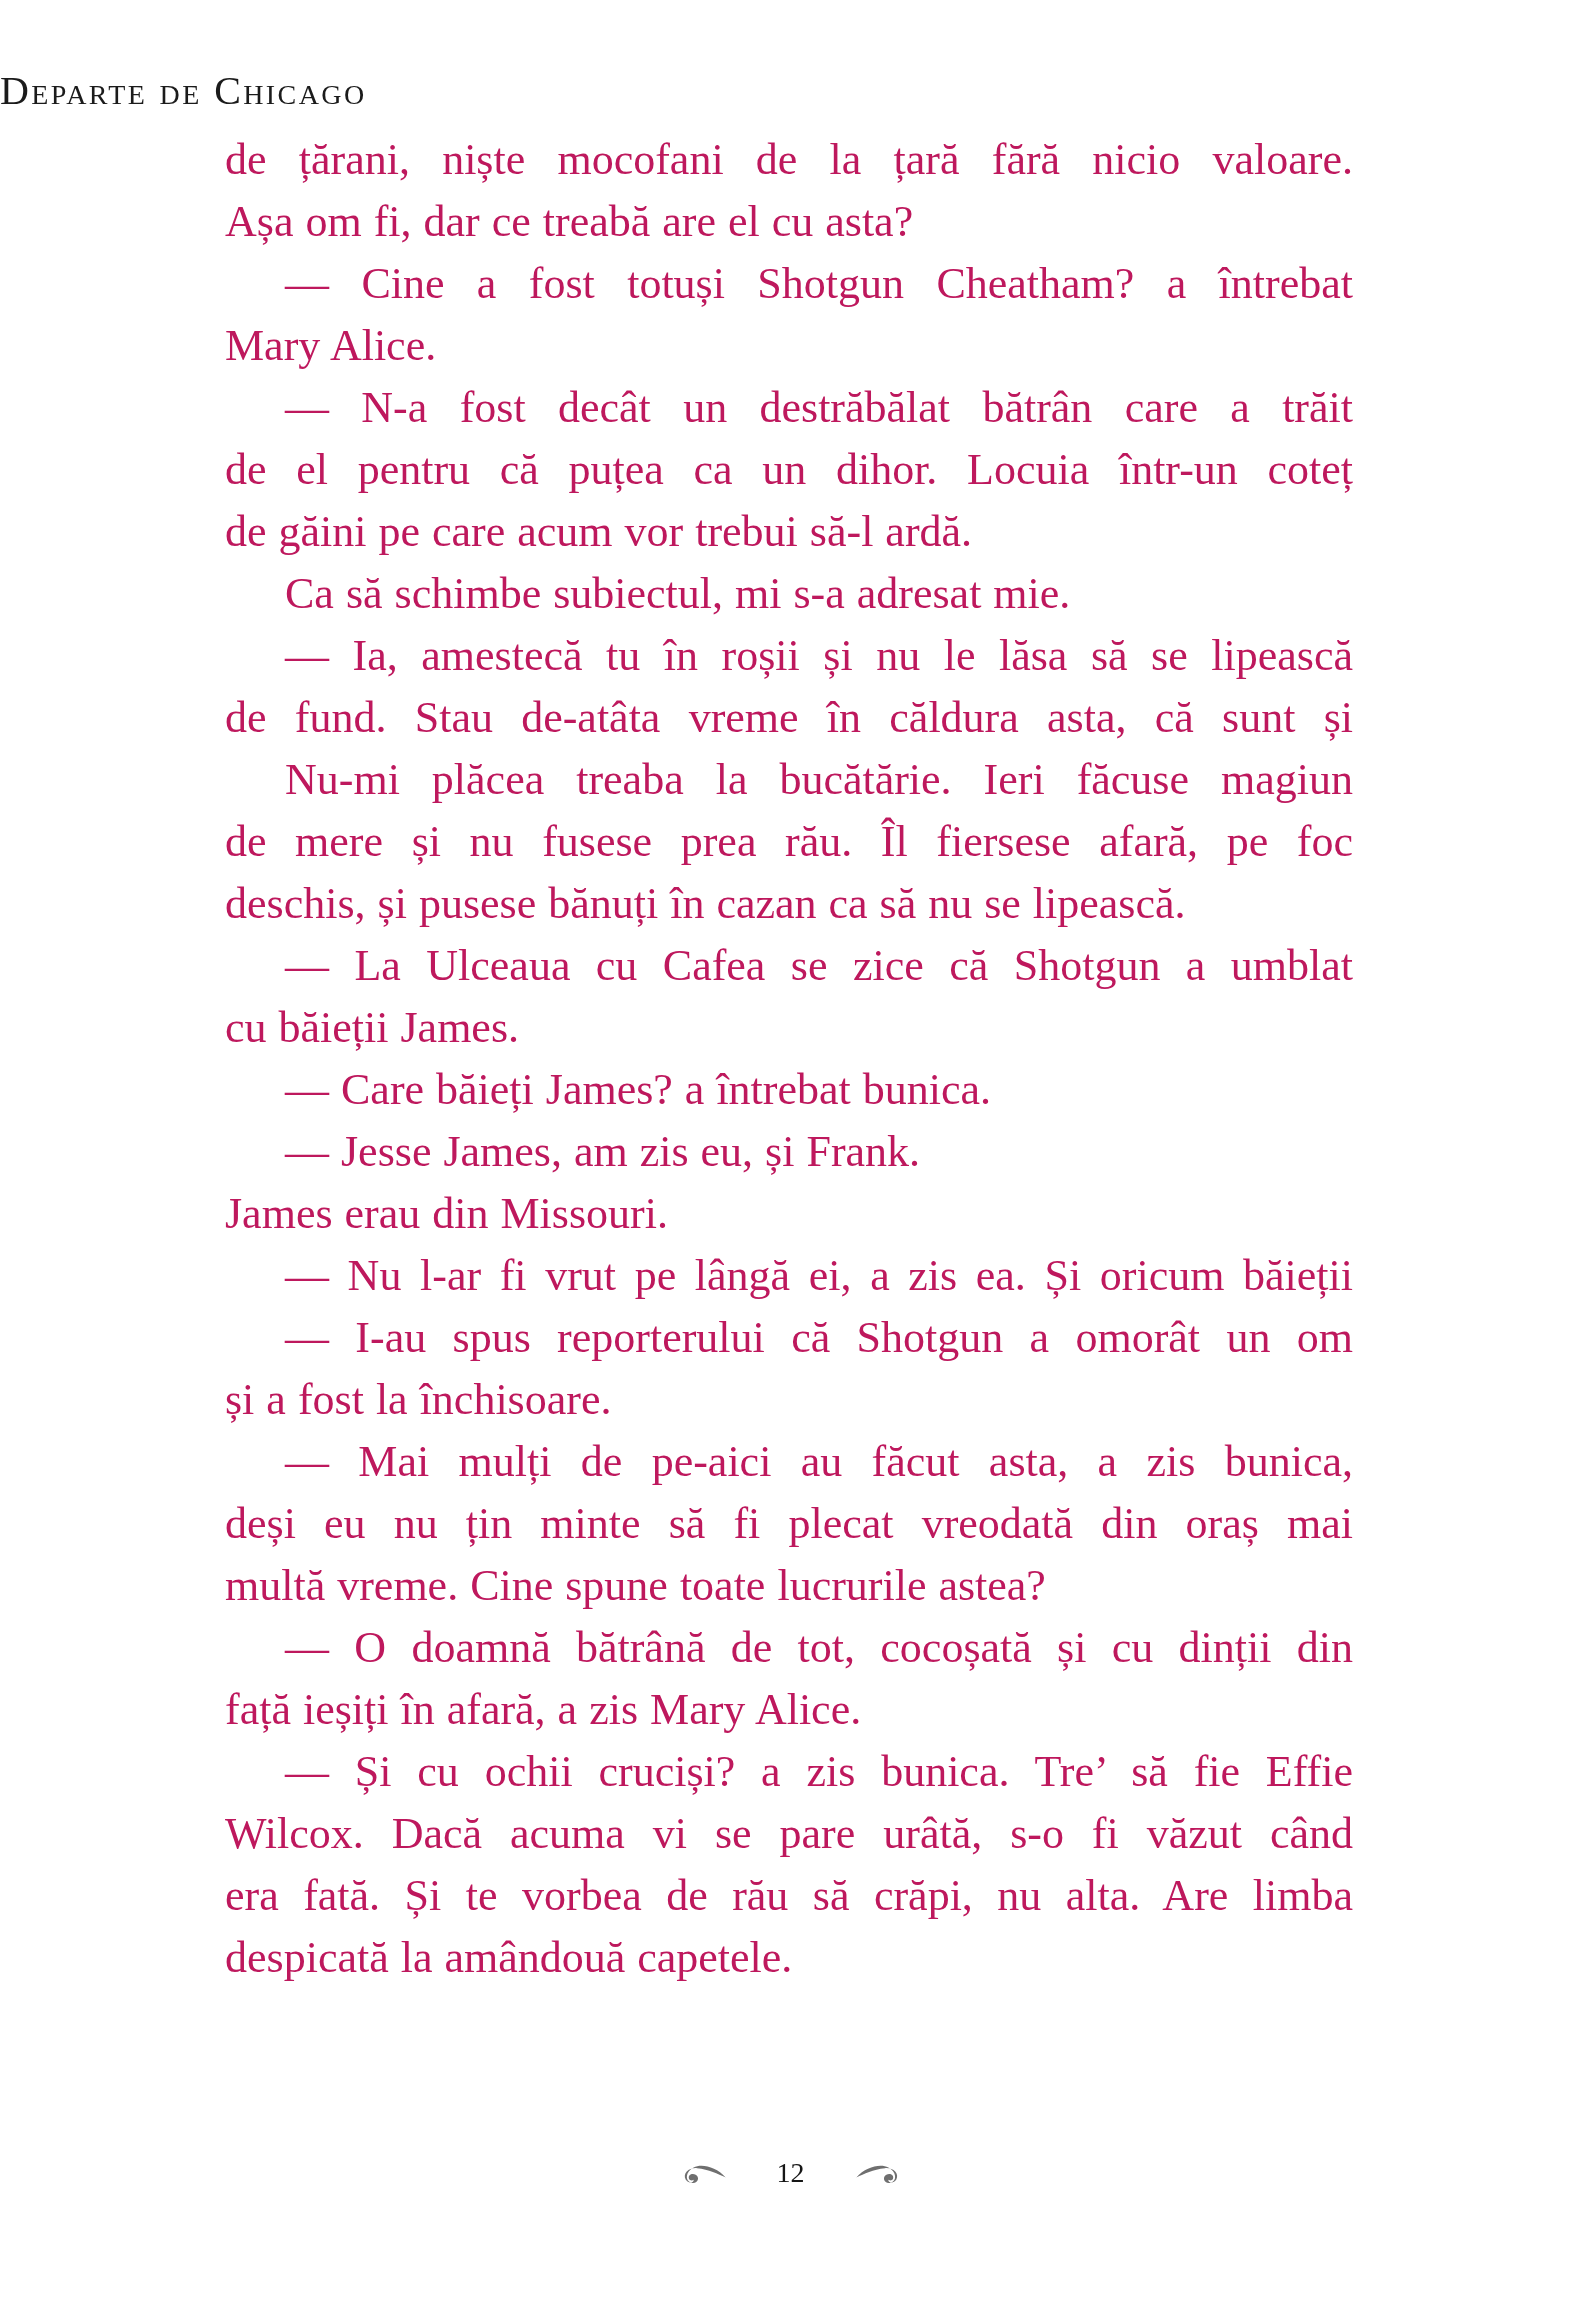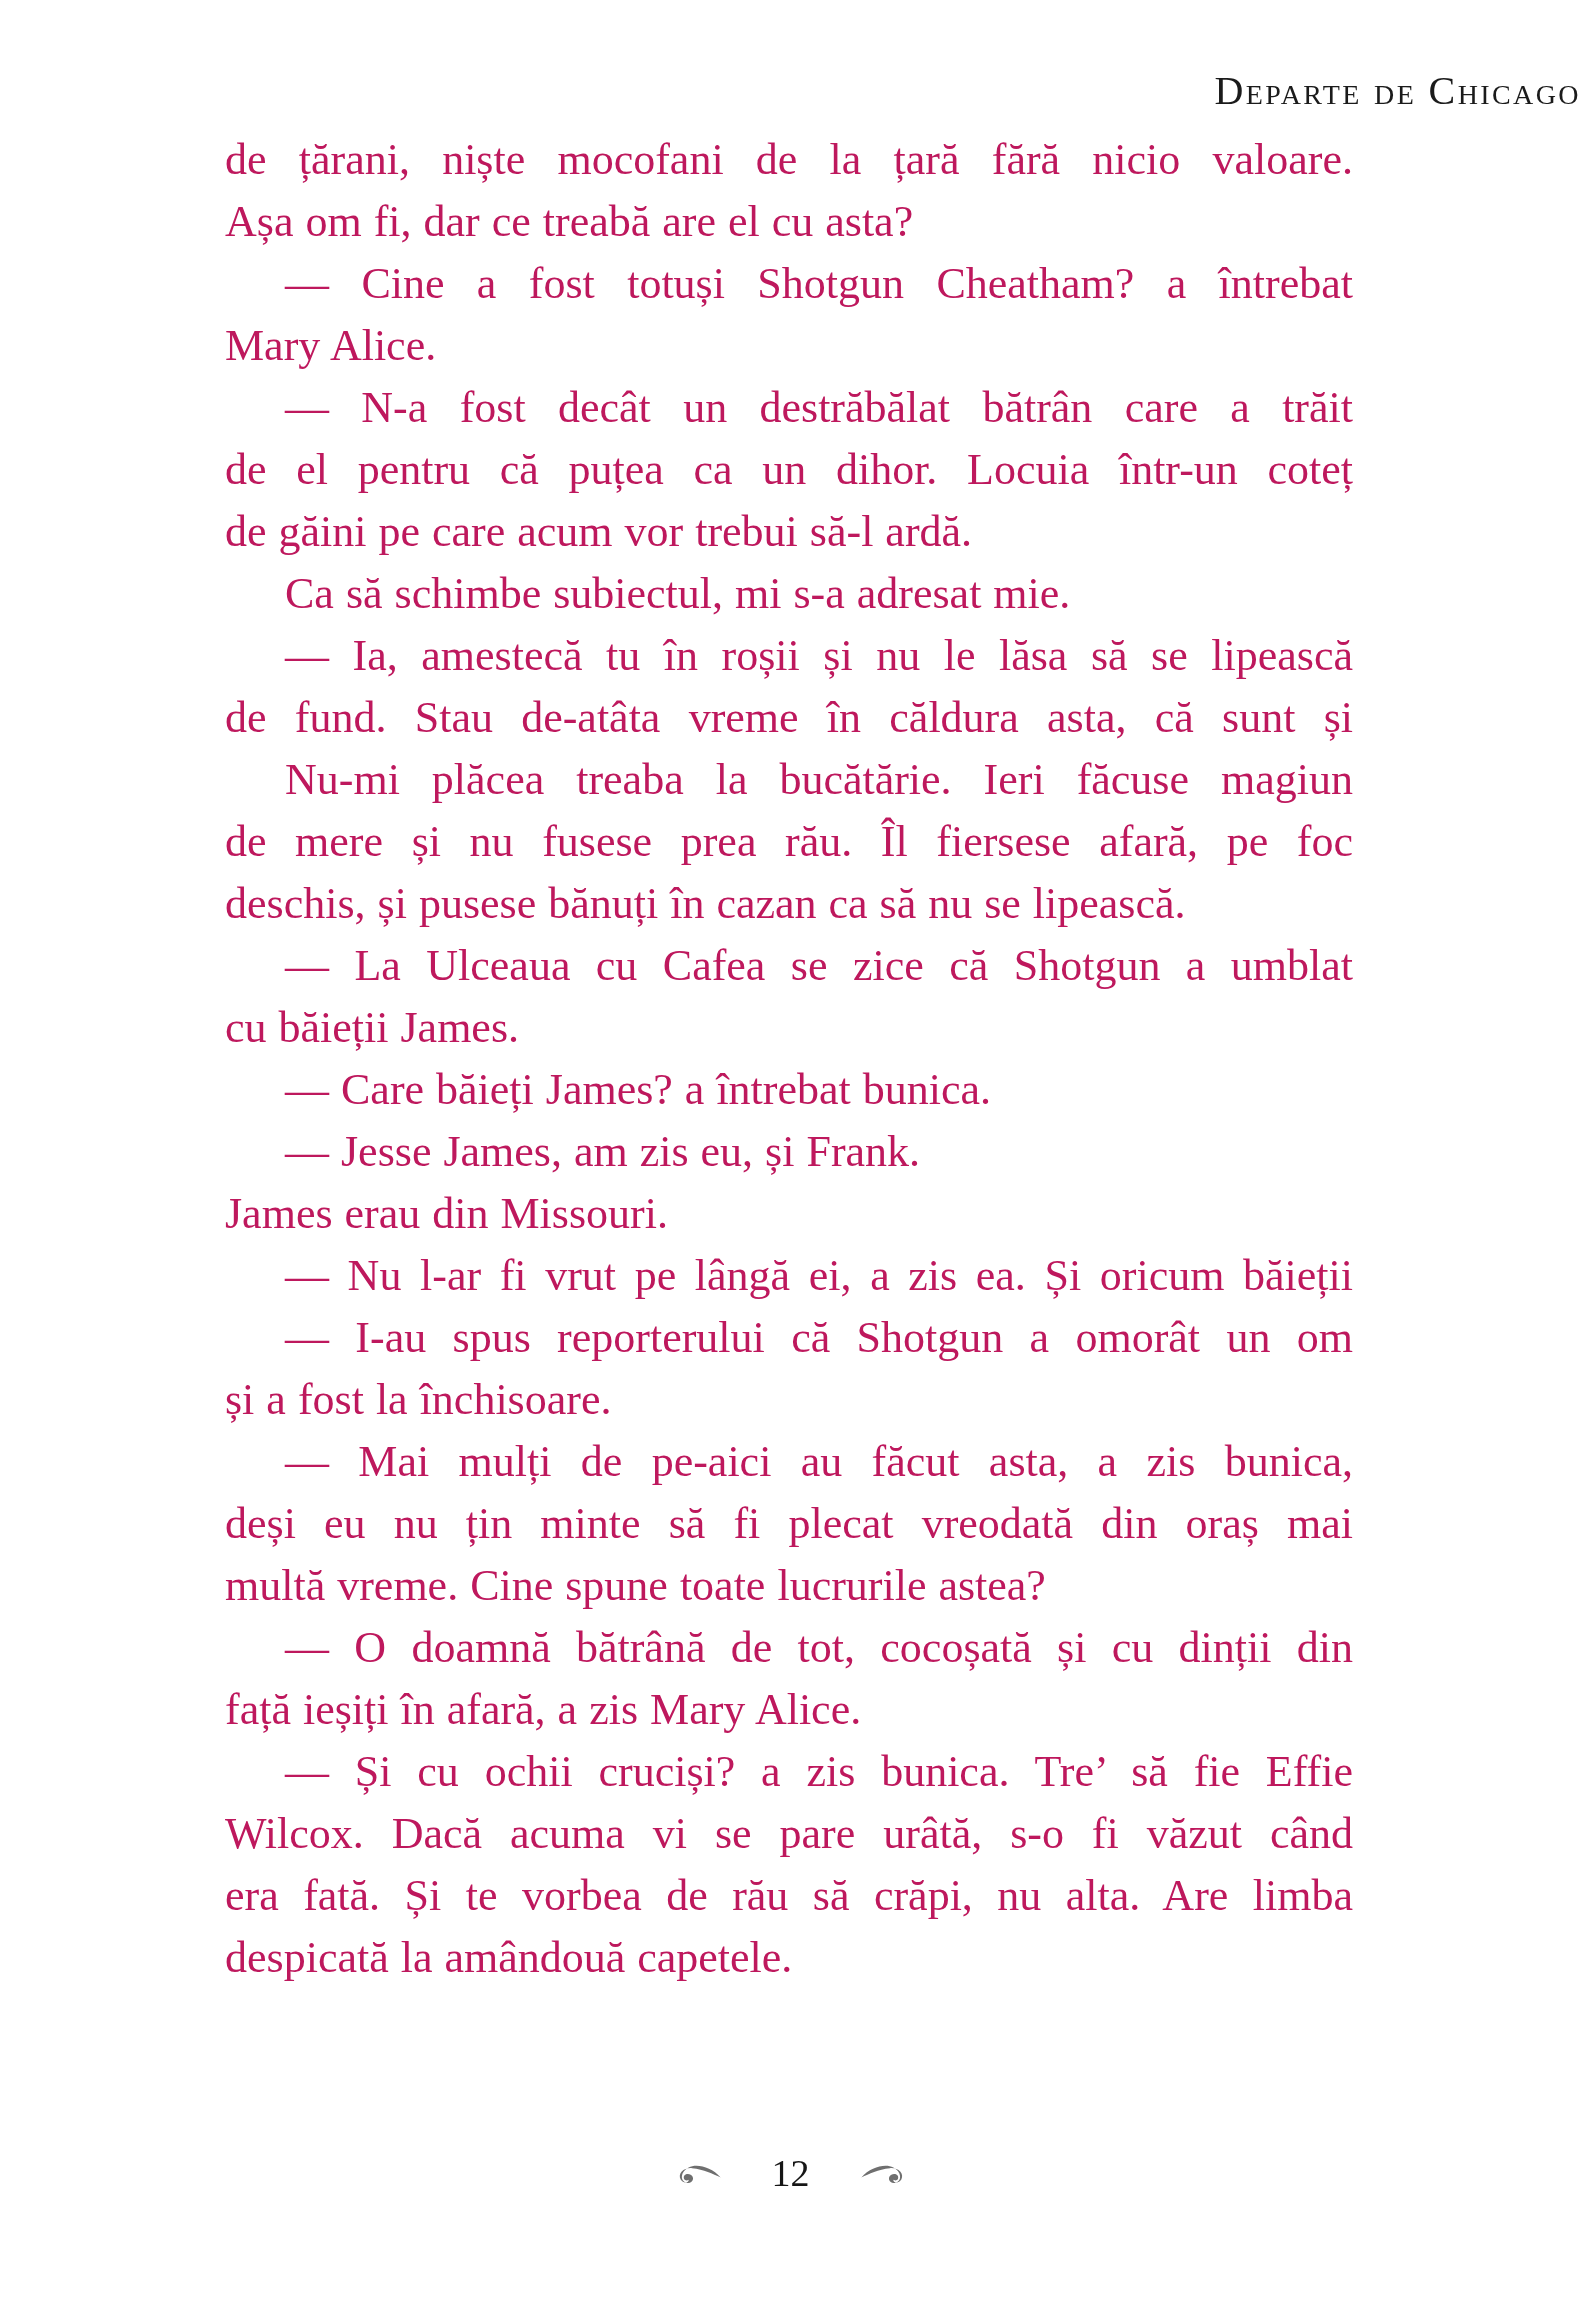--- a/index.html
+++ b/index.html
@@ -14,21 +14,21 @@
     background: #ffffff;
     overflow: hidden;
     color: #1b1b1b;
     font-family: "Liberation Serif", serif;
   }
   .header {
     position: absolute;
     top: 71px;
     left: 0;
     width: 100%;
-    text-align: right;
+    text-align: left;
     font-size: 40px;
     line-height: 1;
     font-variant: small-caps;
     letter-spacing: 2.4px;
     color: #1b1b1b;
   }
   .body {
     position: absolute;
     left: 225px;
     top: 129px;
@@ -54,21 +54,21 @@
     position: absolute;
     top: 2151px;
     left: 0;
     width: 100%;
     display: flex;
     justify-content: center;
     align-items: center;
     gap: 50px;
   }
   .page-num {
-    font-size: 38px;
+    font-size: 28px;
     line-height: 44px;
     color: #161616;
   }
   .orn svg { display: block; }
   .orn.mirror svg { transform: scaleX(-1); }
 </style>
 </head>
 <body>
 
 <div class="page">

